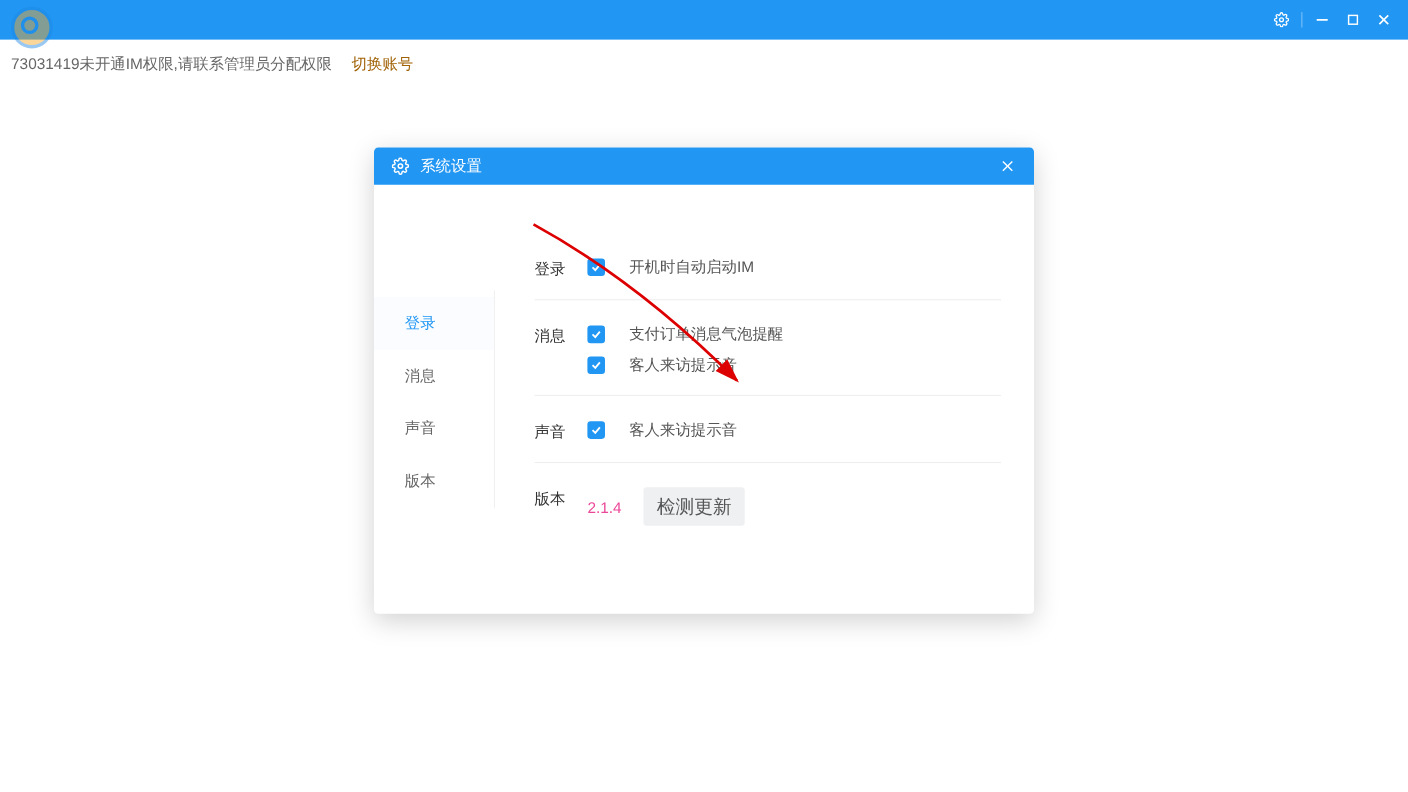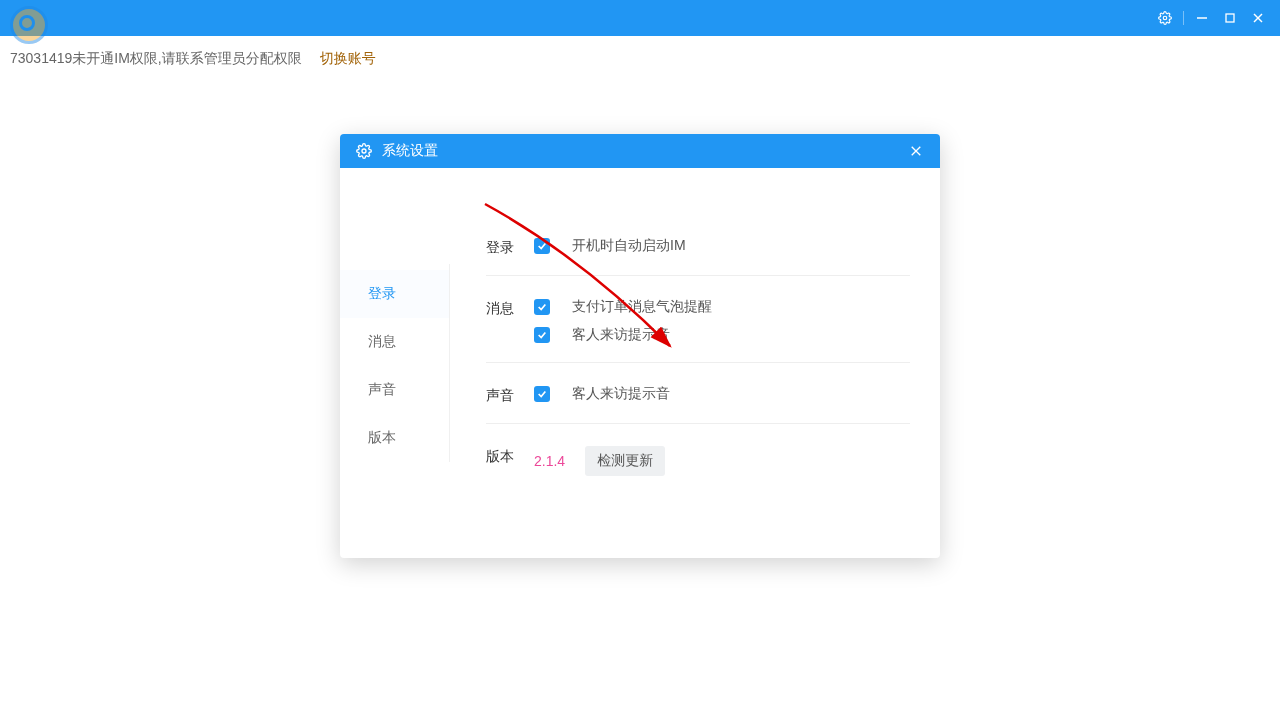--- a/index.html
+++ b/index.html
@@ -33,21 +33,21 @@
 .section + .section { border-top: 1px solid #eee; padding-top: 22px; }
 .section .sec-label { width: 48px; font-size: 14px; color: #333; font-weight: 500; padding-top: 2px; }
 .section .sec-body { flex: 1; }
 .row { display: flex; align-items: center; margin-bottom: 10px; }
 .row:last-child { margin-bottom: 0; }
 .chk { width: 16px; height: 16px; background: #2196f3; border-radius: 3px; display: inline-flex; align-items: center; justify-content: center; margin-right: 10px; cursor: pointer; flex-shrink: 0; }
 .chk svg { width: 10px; height: 10px; }
 .row .lbl { font-size: 14px; color: #555; margin-left: 12px; }
 .version-row { display: flex; align-items: center; }
 .version-row .ver { font-size: 14px; color: #ec4899; margin-right: 20px; }
-.version-row .upd-btn { background: #eef0f2; border: none; padding: 6px 12px; font-size: 14px; color: #555; border-radius: 3px; cursor: pointer; }
+.version-row .upd-btn { background: #eef0f2; border: none; padding: 6px 12px; font-size: 17px; color: #555; border-radius: 3px; cursor: pointer; }
 
 .arrow-annot { position: absolute; left: 480px; top: 196px; pointer-events: none; }
 </style>
 </head>
 <body>
 
 <div class="title-bar">
   <div class="tb-btn">
     <svg viewBox="0 0 24 24" fill="none" stroke="#fff" stroke-width="2">
         <circle cx="12" cy="12" r="3"></circle>

